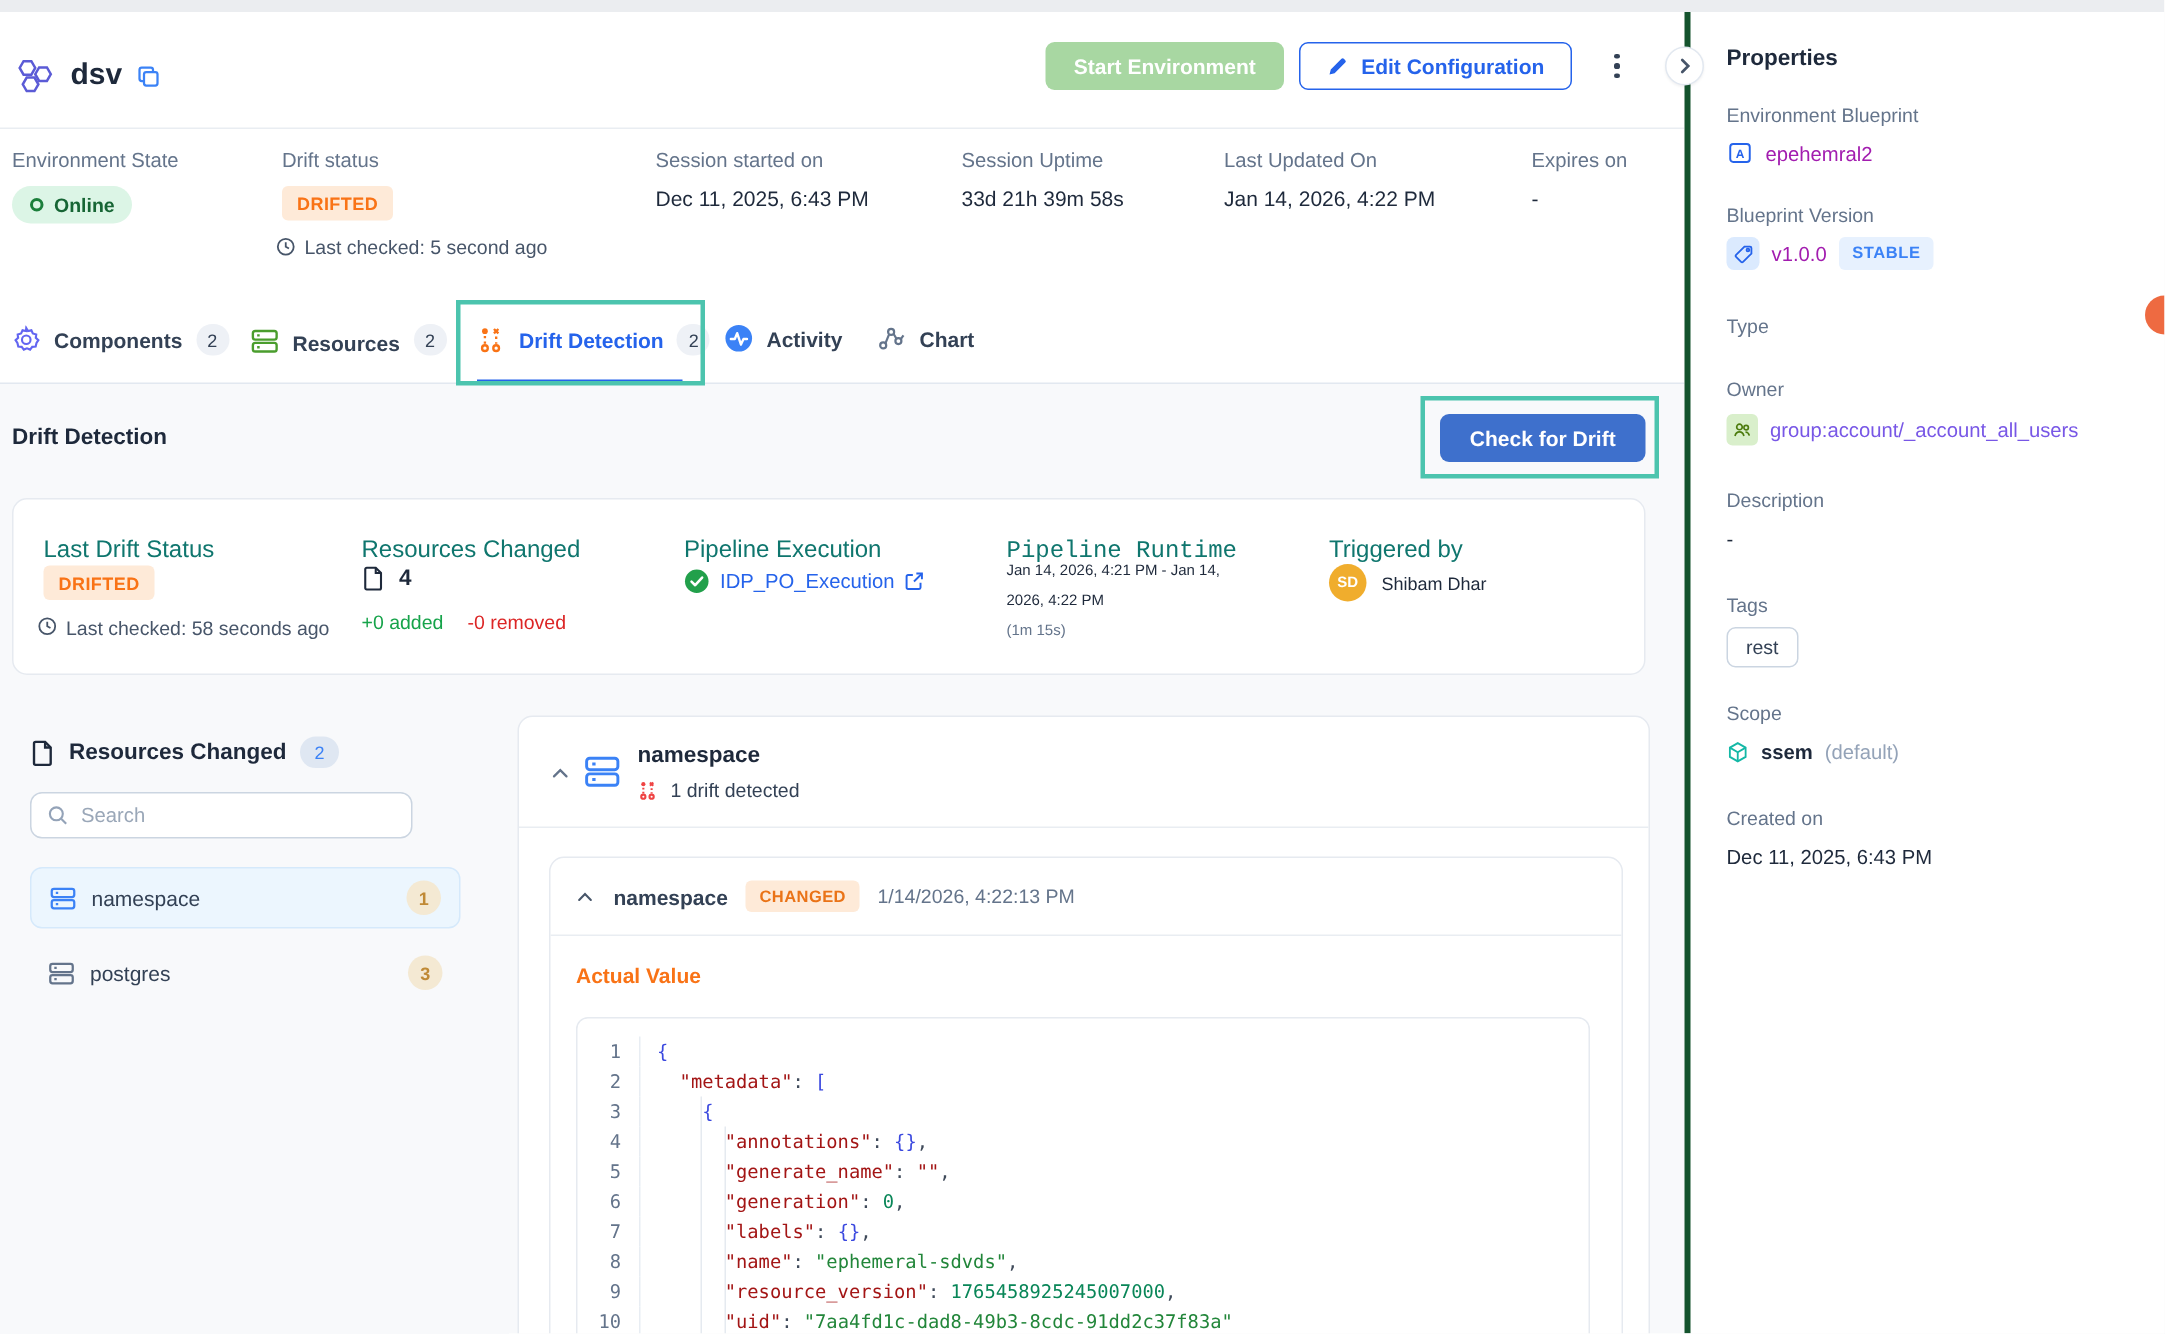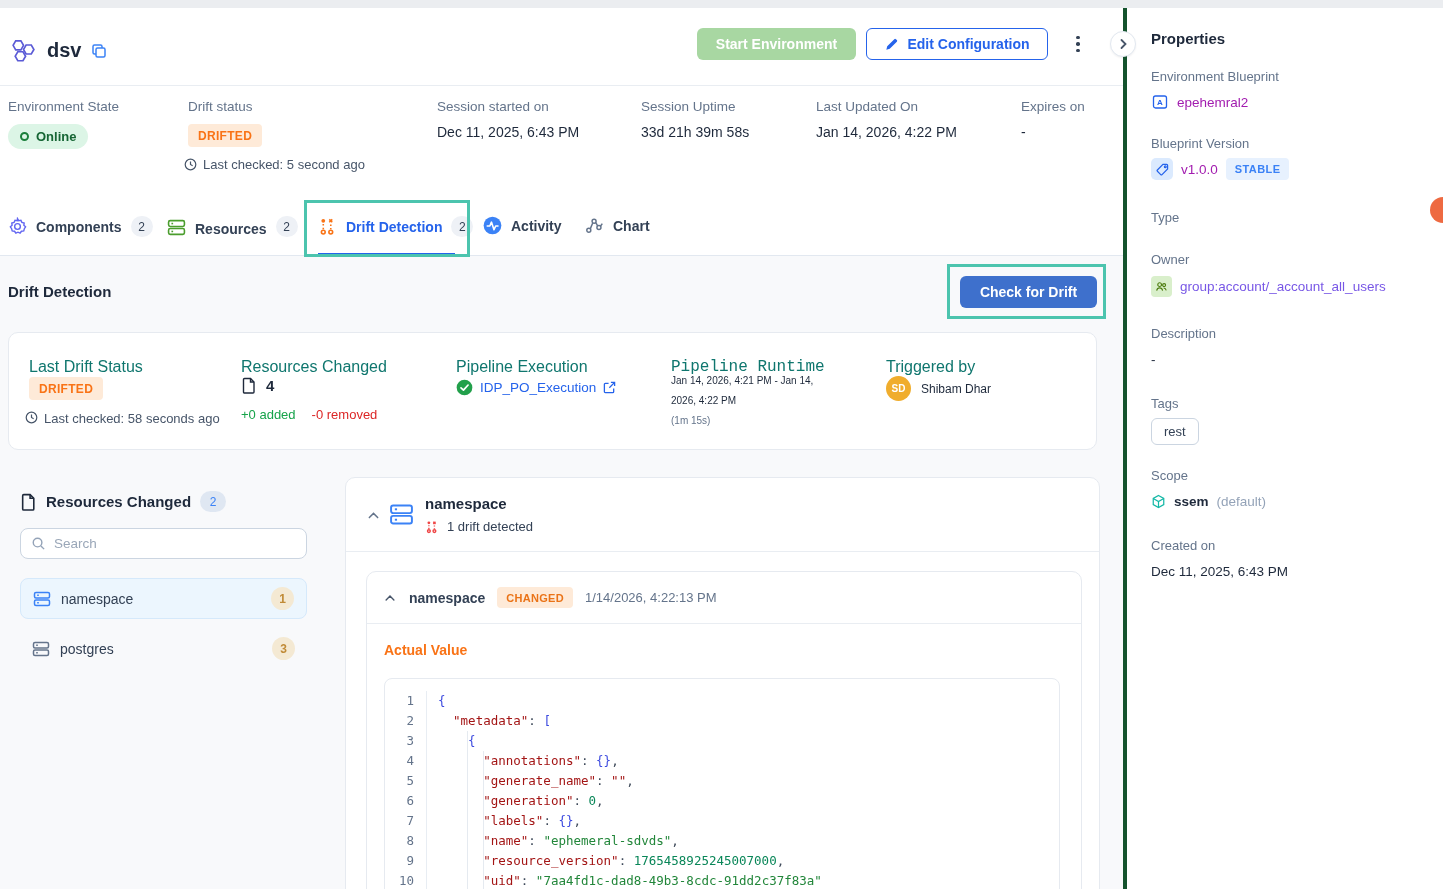--- a/index.html
+++ b/index.html
@@ -49,21 +49,21 @@
   .added { color:#16a34a; } .removed { color:#dc2626; margin-left:10px; }
   .pipe-link { position:absolute; display:inline-flex; align-items:center; gap:7px; font-size:13.5px; color:#2563eb; cursor:pointer; }
   .runtime-line { position:absolute; font-size:10px; color:#1e293b; }
   .runtime-dur { color:#64748b; }
   .avatar { width:25px; height:25px; border-radius:50%; background:#f0ad2d; color:#fff; font-size:10px; font-weight:bold; display:flex; align-items:center; justify-content:center; }
 
   
   .res-header { left:20px; top:491px; display:flex; align-items:center; gap:9px; }
   .res-title { font-size:15px; font-weight:bold; color:#1e293b; }
   .res-count { min-width:26px; height:21px; padding:0 7px; border-radius:11px; background:#dfe7f2; color:#3b82f6; font-size:12px; display:flex; align-items:center; justify-content:center; }
-  .search-box { left:20px; top:528px; width:287px; height:31px; background:#fff; border:1px solid #cbd5e1; border-radius:8px; display:flex; align-items:center; gap:8px; padding:0 10px; }
+  .search-box { left:20px; top:528px; width:255px; height:31px; background:#fff; border:1px solid #cbd5e1; border-radius:8px; display:flex; align-items:center; gap:8px; padding:0 10px; }
   .search-box input { border:none; outline:none; flex:1; font-size:13.5px; color:#334155; font-family:"Liberation Sans",sans-serif; background:transparent; }
   .search-box input::placeholder { color:#9aa7b8; }
   .res-item { left:20px; width:287px; height:41px; border-radius:8px; display:flex; align-items:center; gap:10px; padding:0 12px; cursor:pointer; }
   .res-item.selected { background:#ecf6fe; border:1px solid #d5e9fb; }
   .res-item-label { font-size:14px; color:#334155; flex:1; }
   .num-badge { width:23px; height:23px; border-radius:50%; background:#f4e9d3; color:#c08a36; font-size:12px; font-weight:bold; display:flex; align-items:center; justify-content:center; }
 
   
   .detail-card { left:345px; top:477px; width:755px; height:425px; background:#fff; border:1px solid #e6eaf0; border-radius:10px; }
   .detail-head { position:absolute; left:0; top:0; width:100%; height:74px; border-bottom:1px solid #e9edf2; }

